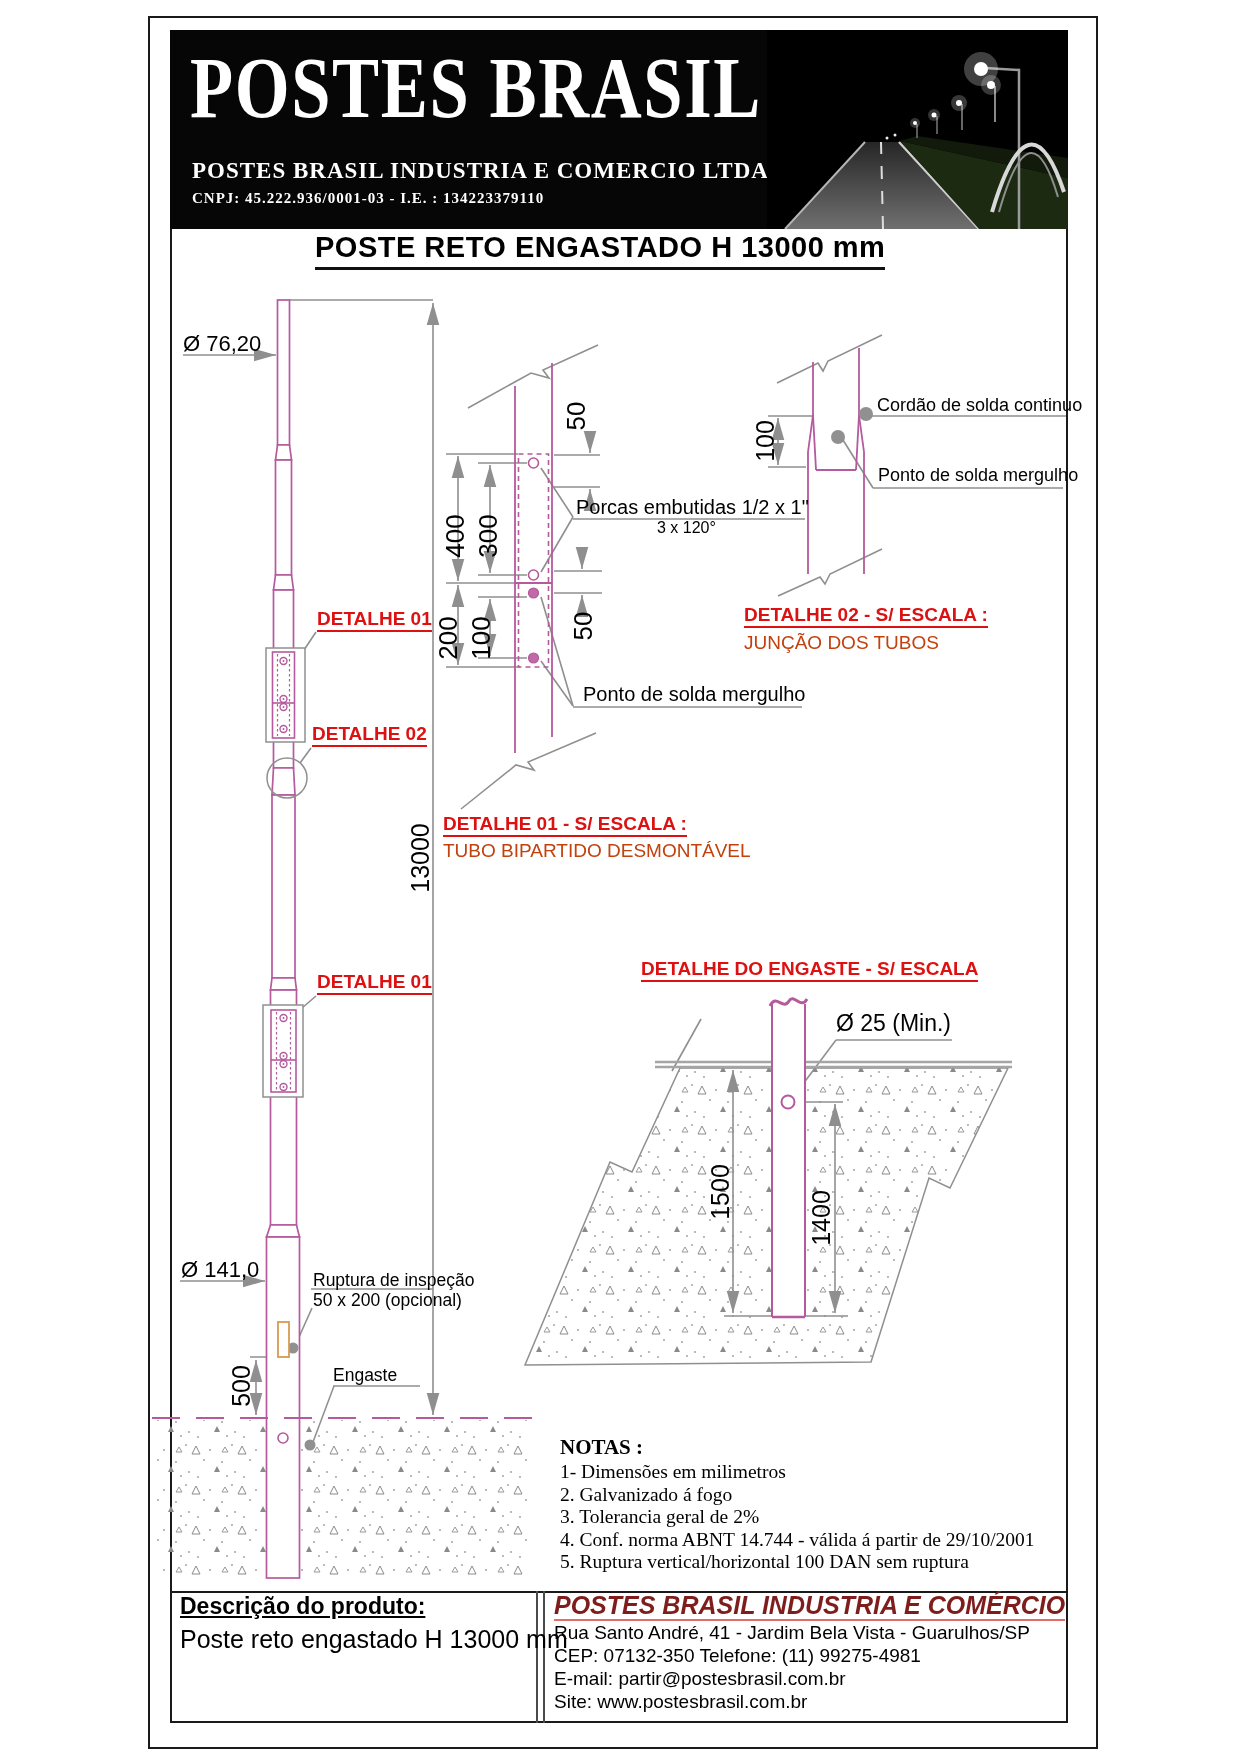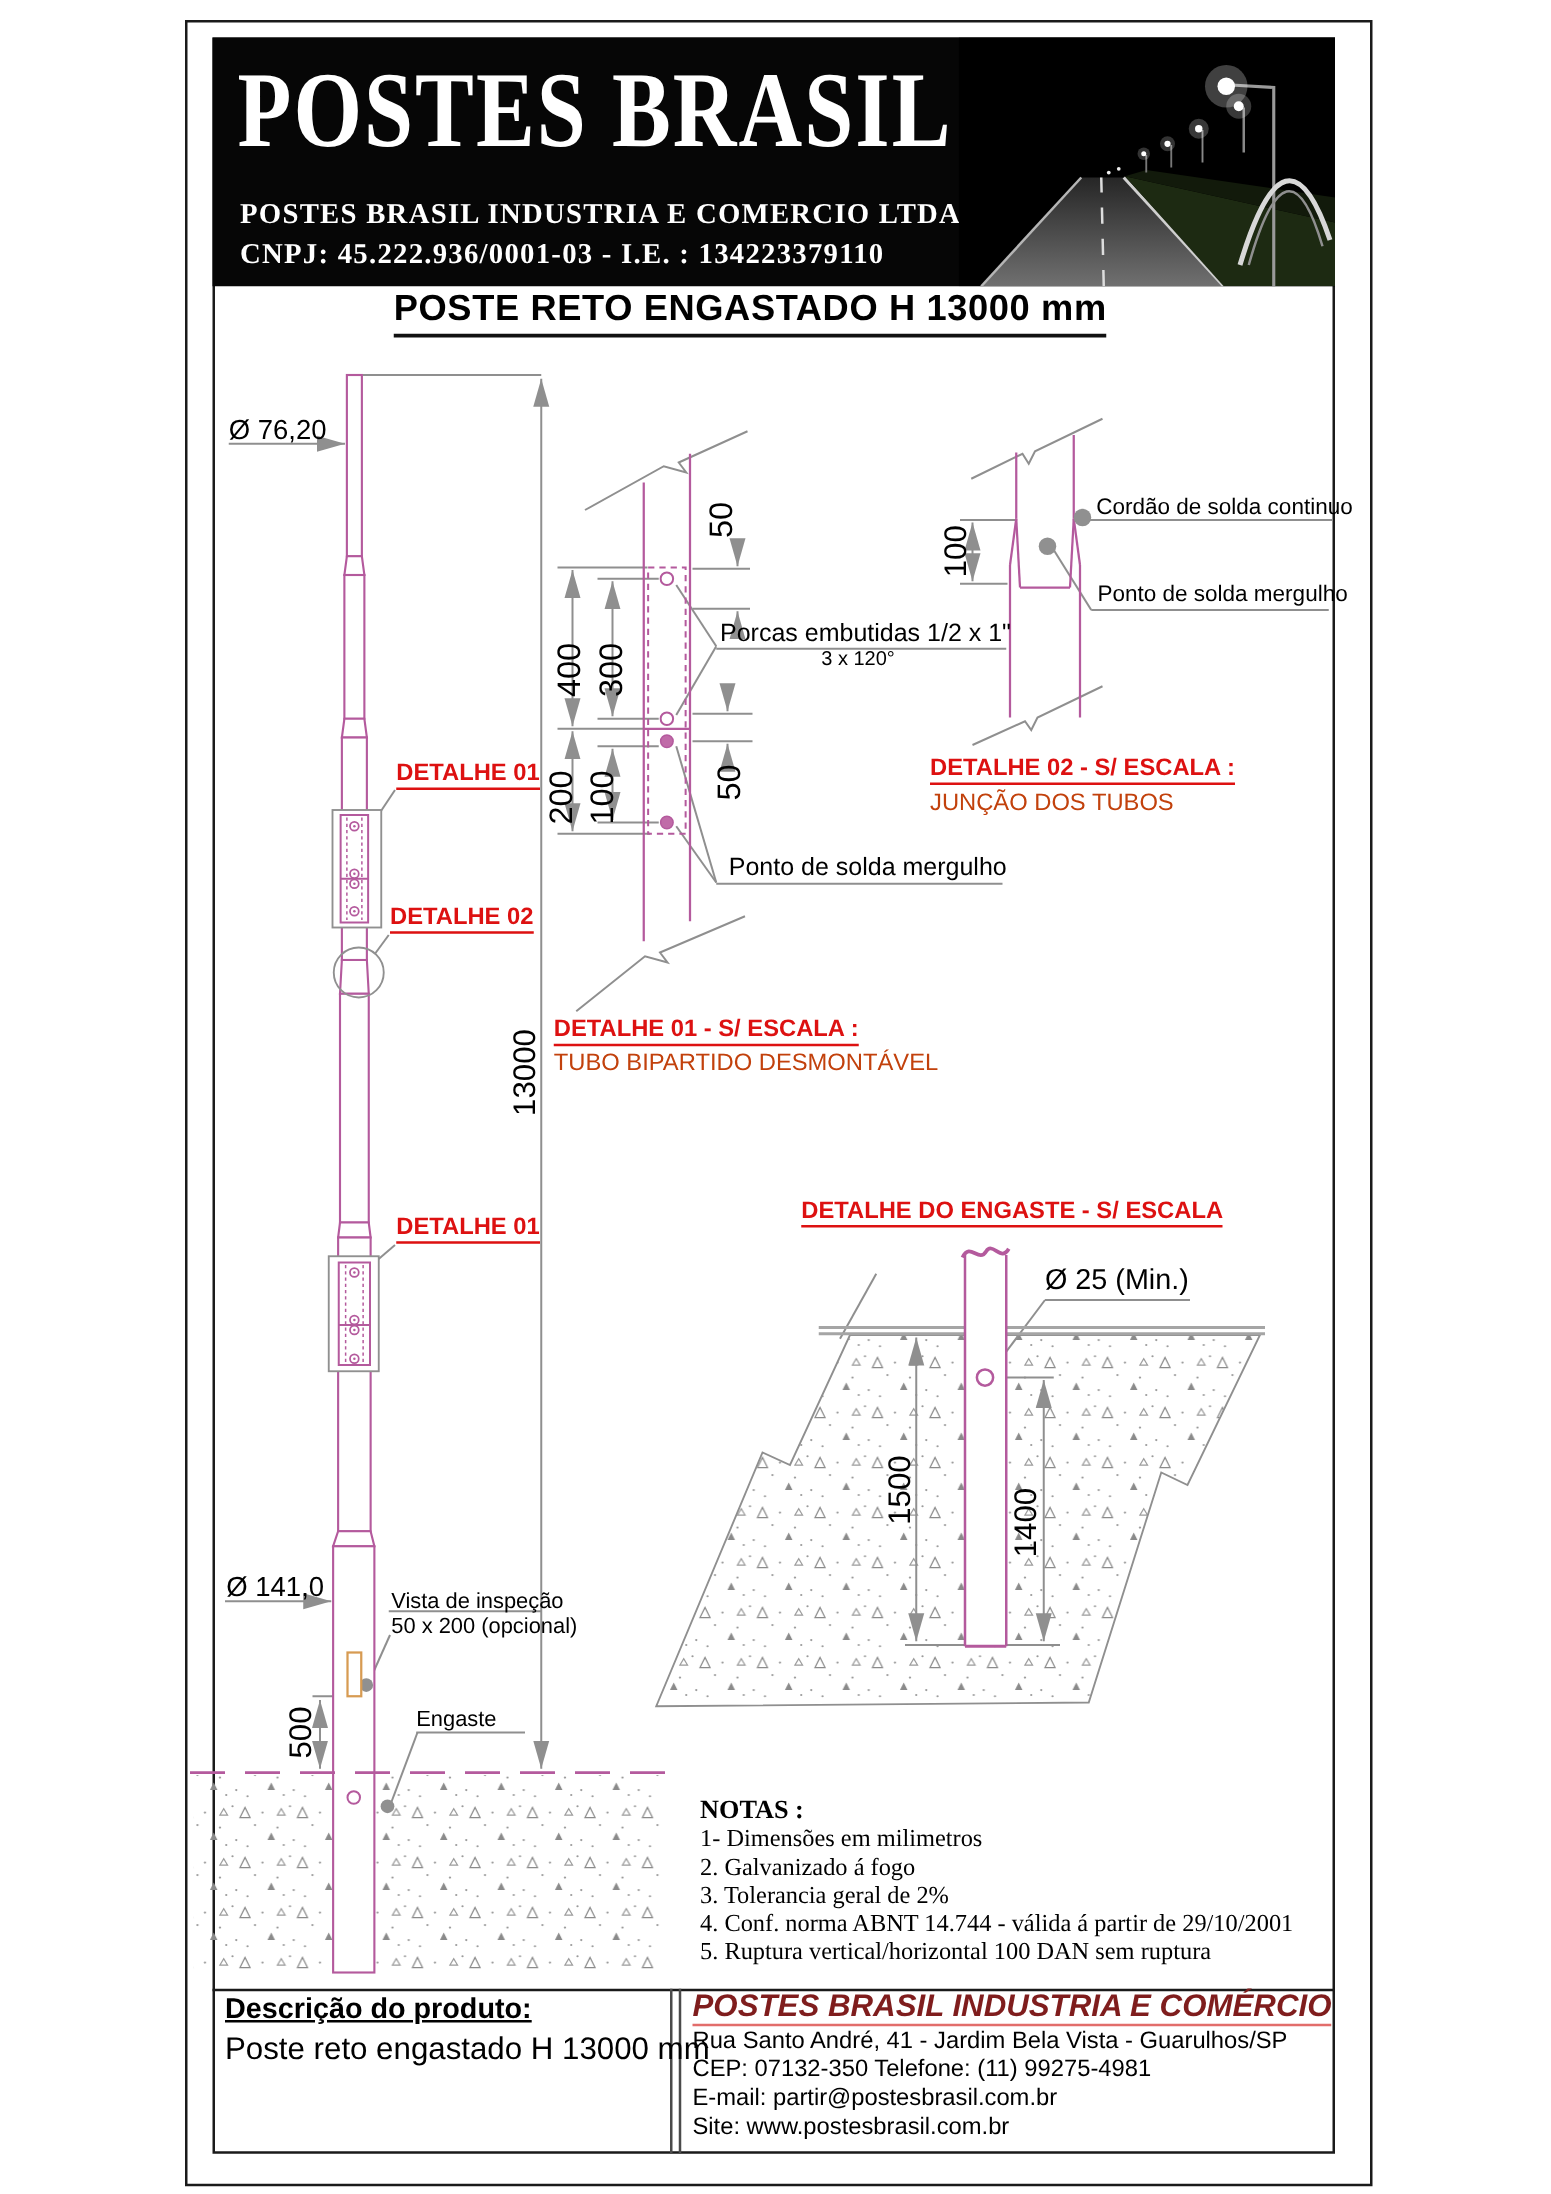--- a/index.html
+++ b/index.html
@@ -27,21 +27,21 @@
 </style>
 </head>
 <body>
 
 <div class="abs outer-border"></div>
 <div class="abs frame"></div>
 
 <div class="abs header-box">
   <div class="logo">POSTES BRASIL</div>
   <div class="hline" style="left:22px;top:128px;font-size:23px;letter-spacing:1px;">POSTES BRASIL INDUSTRIA E COMERCIO LTDA</div>
-  <div class="hline" style="left:22px;top:160px;font-size:23px;letter-spacing:1px;">CNPJ: 45.222.936/0001-03 - I.E. : 134223379110</div>
+  <div class="hline" style="left:22px;top:160px;font-size:15px;letter-spacing:1px;">CNPJ: 45.222.936/0001-03 - I.E. : 134223379110</div>
 </div>
 
 <div class="abs" style="left:767px;top:30px;width:301px;height:199px;">
   <svg width="301" height="199">
     <defs>
       <linearGradient id="roadg" x1="0" y1="1" x2="0" y2="0">
         <stop offset="0" stop-color="#707070"></stop>
           <stop offset="1" stop-color="#262626"></stop>
       </linearGradient>
     </defs>
@@ -273,21 +273,21 @@
     <rect x="278" y="1322" width="11" height="35" fill="#fff" stroke="#d79b52" stroke-width="1.8"></rect>
   </g>
 </svg>
 
 <div class="t" style="left:183px;top:332px;font-size:22px;">Ø 76,20</div>
 <div class="t redlbl" style="left:317px;top:609px;">DETALHE 01</div>
 <div class="t redlbl" style="left:312px;top:724px;">DETALHE 02</div>
 <div class="t redlbl" style="left:317px;top:972px;">DETALHE 01</div>
 <div class="t dim rot" style="left:420px;top:858px;">13000</div>
 <div class="t" style="left:181px;top:1258px;font-size:22px;">Ø 141,0</div>
-<div class="t" style="left:313px;top:1271px;font-size:17.5px;">Vista de inspeção</div>
+<div class="t" style="left:313px;top:1271px;font-size:17.5px;">Ruptura de inspeção</div>
 <div class="t" style="left:313px;top:1291px;font-size:17.5px;">50 x 200 (opcional)</div>
 <div class="t dim rot" style="left:241px;top:1386px;">500</div>
 <div class="t" style="left:333px;top:1366px;font-size:17.5px;">Engaste</div>
 
 <div class="t dim26 rot" style="left:577px;top:416px;">50</div>
 <div class="t dim26 rot" style="left:456px;top:536px;">400</div>
 <div class="t dim26 rot" style="left:489px;top:536px;">300</div>
 <div class="t dim26 rot" style="left:449px;top:638px;">200</div>
 <div class="t dim26 rot" style="left:482px;top:638px;">100</div>
 <div class="t dim26 rot" style="left:584px;top:626px;">50</div>

